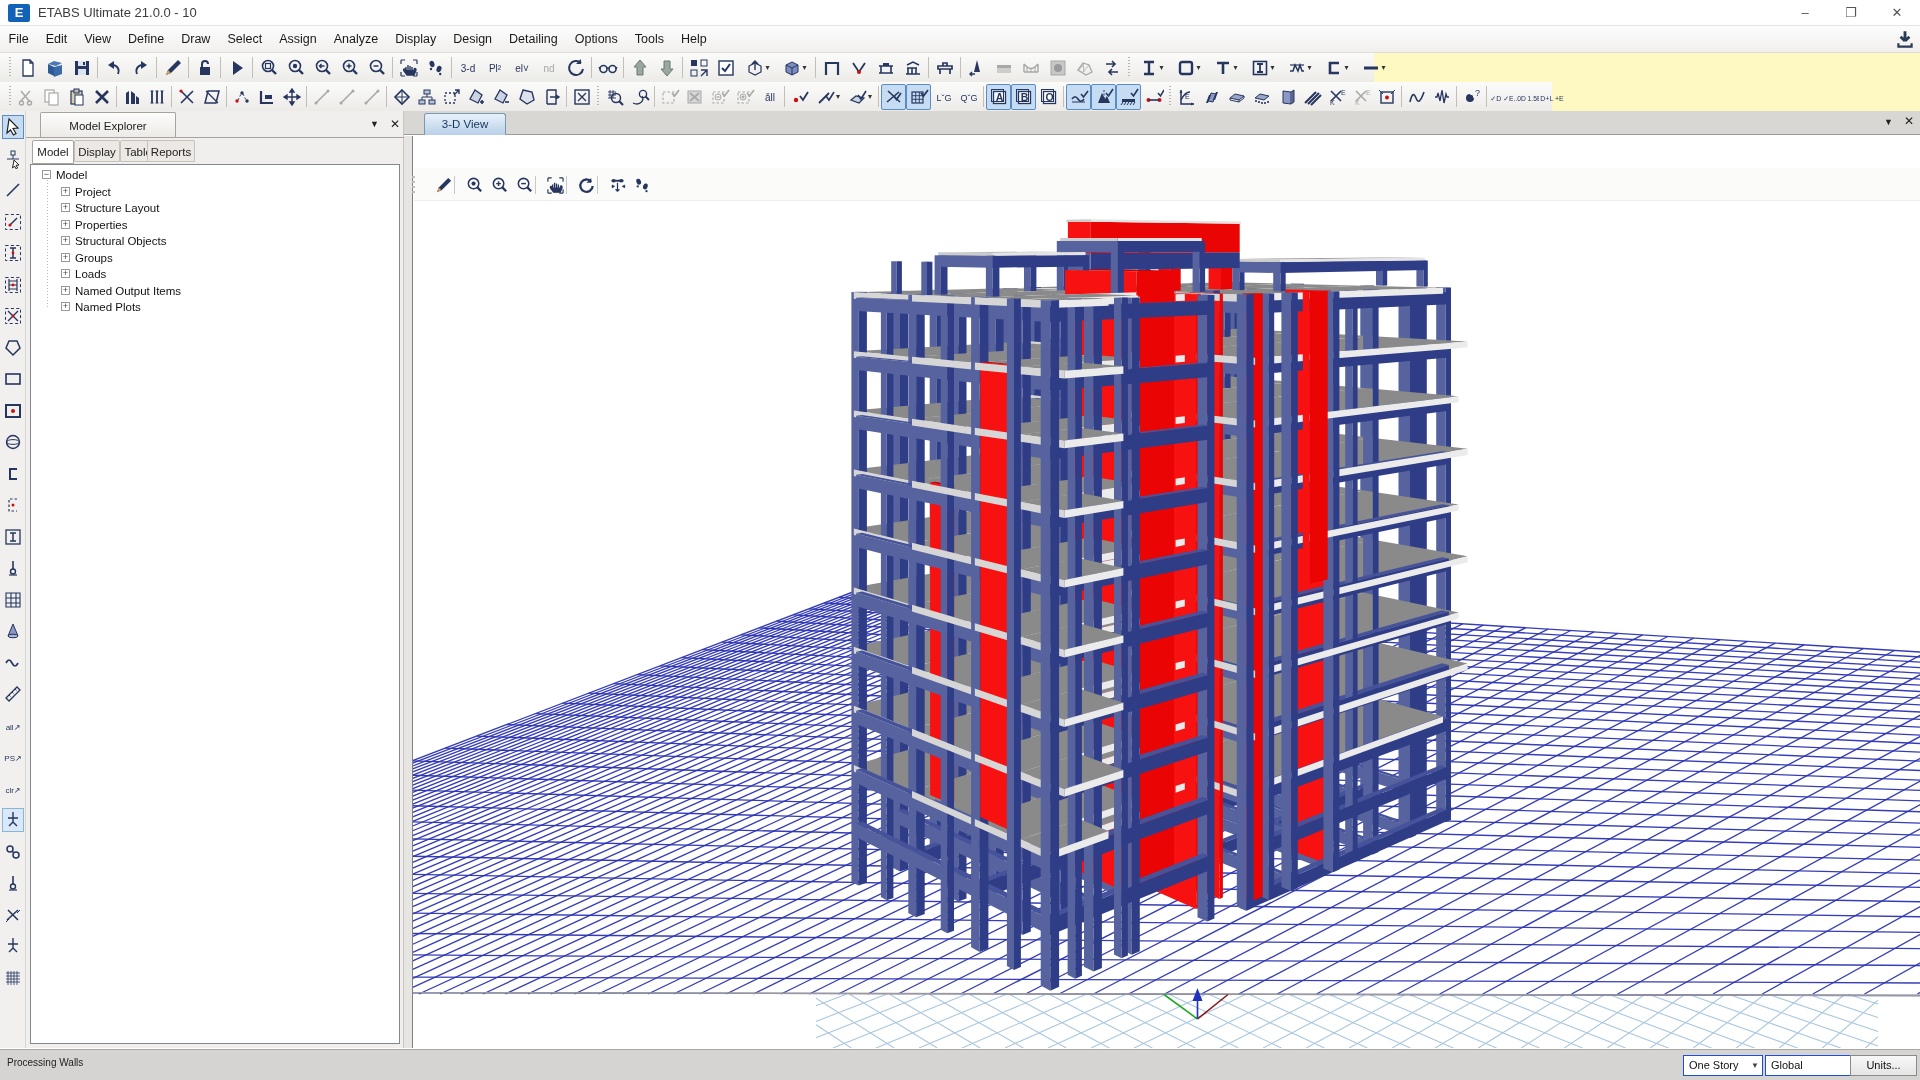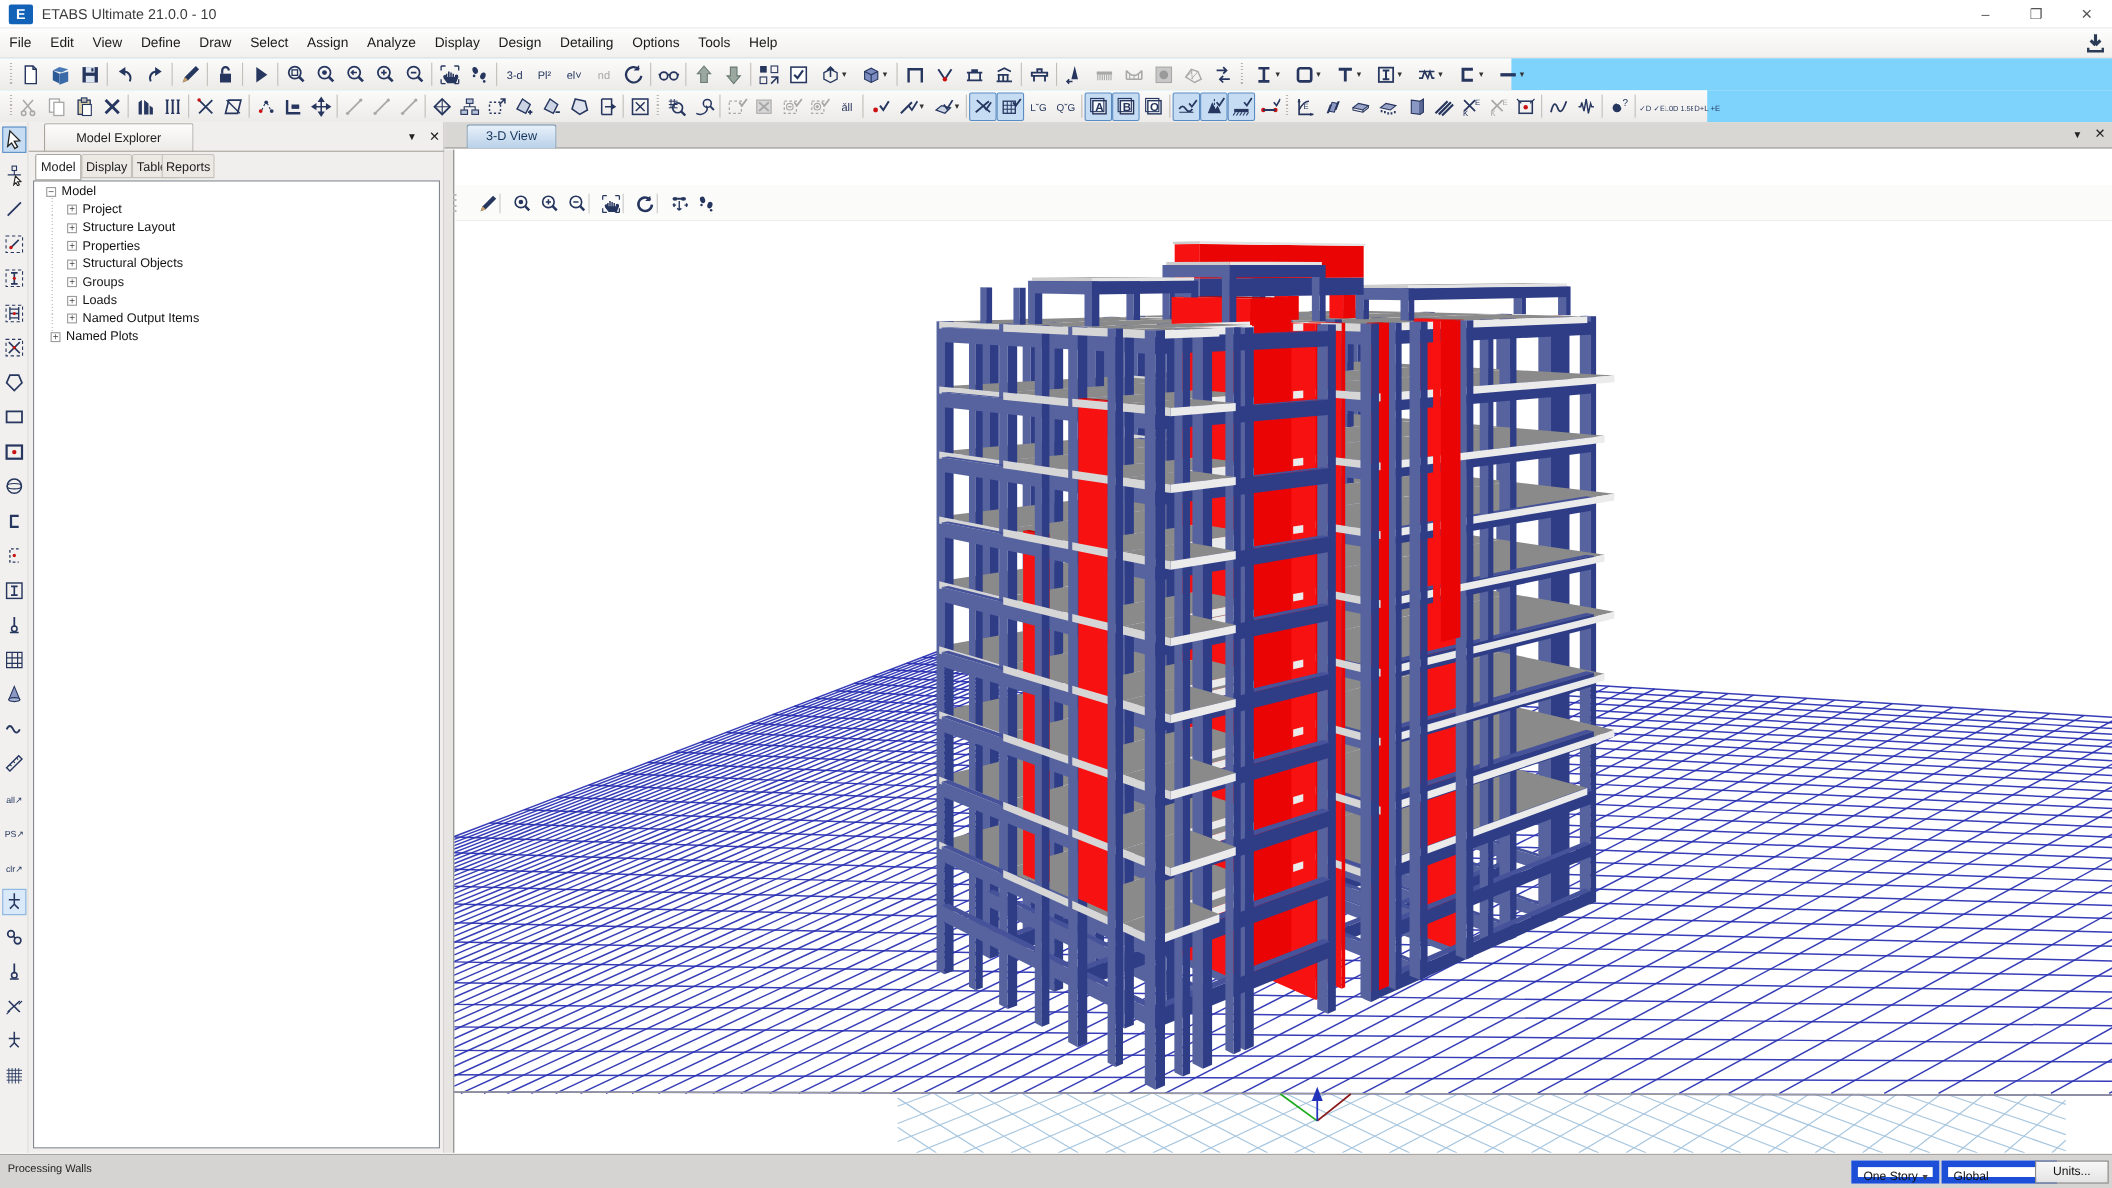--- a/index.html
+++ b/index.html
@@ -6,21 +6,21 @@
 .abs{position:absolute}
 
 #title{left:0;top:0;width:1920px;height:26px;background:#fff;border-bottom:1px solid #e4e4e4}
 #title .logo{left:8px;top:4px;width:22px;height:18px;background:#1262b8;color:#fff;font-weight:bold;font-size:13px;text-align:center;line-height:18px;border-radius:2px}
 #title .txt{left:38px;top:5px;font-size:13px;color:#3c3c3c}
 #title .wbtn{top:0;width:46px;height:26px;color:#555;font-size:13px;text-align:center;line-height:26px}
 
 #menu{left:0;top:26px;width:1920px;height:27px;background:linear-gradient(#fdfdfd,#f1f0ee);border-bottom:1px solid #e0ddd8}
 #menu span{display:inline-block;padding:0 8.5px;font-size:12.5px;color:#1a1a1a;line-height:26px}
 
-.tbrow{left:0;width:1920px;height:29px;background:#7dd3fc}
+.tbrow{left:0;width:1920px;height:29px;background:#fef9c3}
 #tb1{top:53px}#tb2{top:82px}
 .tbin{position:absolute;left:0;top:0;height:29px;background:linear-gradient(#fbfbfa,#ecebe8);display:flex;align-items:center;padding-left:6px}
 #tb1 .tbin{width:1374px}
 #tb2 .tbin{width:1552px}
 .tbi{display:inline-flex;align-items:center;justify-content:center;width:26px;height:26px;flex:none}
 .tbi.wdd{width:34px}
 #tb1 .tbi{width:27px}
 #tb1 .tbi.wdd{width:37px}
 #tb2 .tbi{width:25px}
 #tb2 .tbi.wdd{width:32px}
@@ -55,21 +55,21 @@
 #vhdr{position:absolute;left:1px;top:0;width:1506px;height:32px;background:#fff}
 #vhdr .t{position:absolute;left:9px;top:8px;font-size:12.5px;color:#1a1a1a}
 #vhdr .x{position:absolute;left:1501px;top:8px;font-size:13px;color:#333}
 #vtools{position:absolute;left:1px;top:32px;width:1506px;height:33px;background:#fbfbfa;border-bottom:1px solid #eee}
 .mvi{position:absolute;top:6px;width:22px;height:22px;display:flex;align-items:center;justify-content:center}
 .msep{position:absolute;top:8px;width:1px;height:18px;background:#c8c8c8}
 #vgrip{position:absolute;left:412px;top:176px;width:3px;height:20px;background:repeating-linear-gradient(#bbb 0 2px,transparent 2px 5px)}
 
 #status{left:0;top:1049px;width:1920px;height:31px;background:#d5d4d2;border-top:1px solid #a9a7a4}
 #status .msg{position:absolute;left:7px;top:7px;font-size:10px;color:#222}
-.combo{position:absolute;top:5px;height:21px;background:#fff;border:6px solid #1d4ed8;font-size:11px;color:#111;line-height:19px;padding-left:5px}
+.combo{position:absolute;top:5px;height:21px;background:#fff;border:1px solid #1d4ed8;font-size:11px;color:#111;line-height:19px;padding-left:5px}
 .combo .ar{position:absolute;right:3px;top:0;font-size:8px;color:#444}
 .btn{position:absolute;top:5px;height:21px;background:linear-gradient(#f8f8f8,#e4e4e4);border:1px solid #8a8a8a;font-size:11px;color:#111;text-align:center;line-height:19px}
 #scene{left:0;top:0;width:1920px;height:1080px}
 </style></head><body>
 <div id="root">
 <div id="scene" class="abs"><svg width="1920" height="1080" viewBox="0 0 1920 1080">
         <defs>
           <clipPath id="cv">
             <rect x="413" y="200" width="1507" height="848"></rect>
           </clipPath>
@@ -1872,21 +1872,21 @@
  <div id="treebox"></div>
  <div class="abs" style="left:21px;top:66px;width:1px;height:132px;background:repeating-linear-gradient(#b5b5b5 0 1px,transparent 1px 3px)"></div>
  <div class="trow" style="top:57px;left:16px"><span class="pm">−</span><span class="tlbl">Model</span></div>
       <div class="trow" style="top:73.5px;left:35px"><span class="pm">+</span><span class="tlbl">Project</span></div>
       <div class="trow" style="top:90.0px;left:35px"><span class="pm">+</span><span class="tlbl">Structure Layout</span></div>
       <div class="trow" style="top:106.5px;left:35px"><span class="pm">+</span><span class="tlbl">Properties</span></div>
       <div class="trow" style="top:123.0px;left:35px"><span class="pm">+</span><span class="tlbl">Structural Objects</span></div>
       <div class="trow" style="top:139.5px;left:35px"><span class="pm">+</span><span class="tlbl">Groups</span></div>
       <div class="trow" style="top:156.0px;left:35px"><span class="pm">+</span><span class="tlbl">Loads</span></div>
       <div class="trow" style="top:172.5px;left:35px"><span class="pm">+</span><span class="tlbl">Named Output Items</span></div>
-      <div class="trow" style="top:189.0px;left:20px"><span class="pm">+</span><span class="tlbl">Named Plots</span></div>
+      <div class="trow" style="top:189.0px;left:35px"><span class="pm">+</span><span class="tlbl">Named Plots</span></div>
 </div>
 
 <div id="tabstrip" class="abs">
  <div id="vtab">3-D View</div>
  <div class="tmin">▼</div>
       <div class="tx">✕</div>
 </div>
 <div id="gutter" class="abs"></div>
 <div id="vwin" class="abs">
  <div id="vtools">

